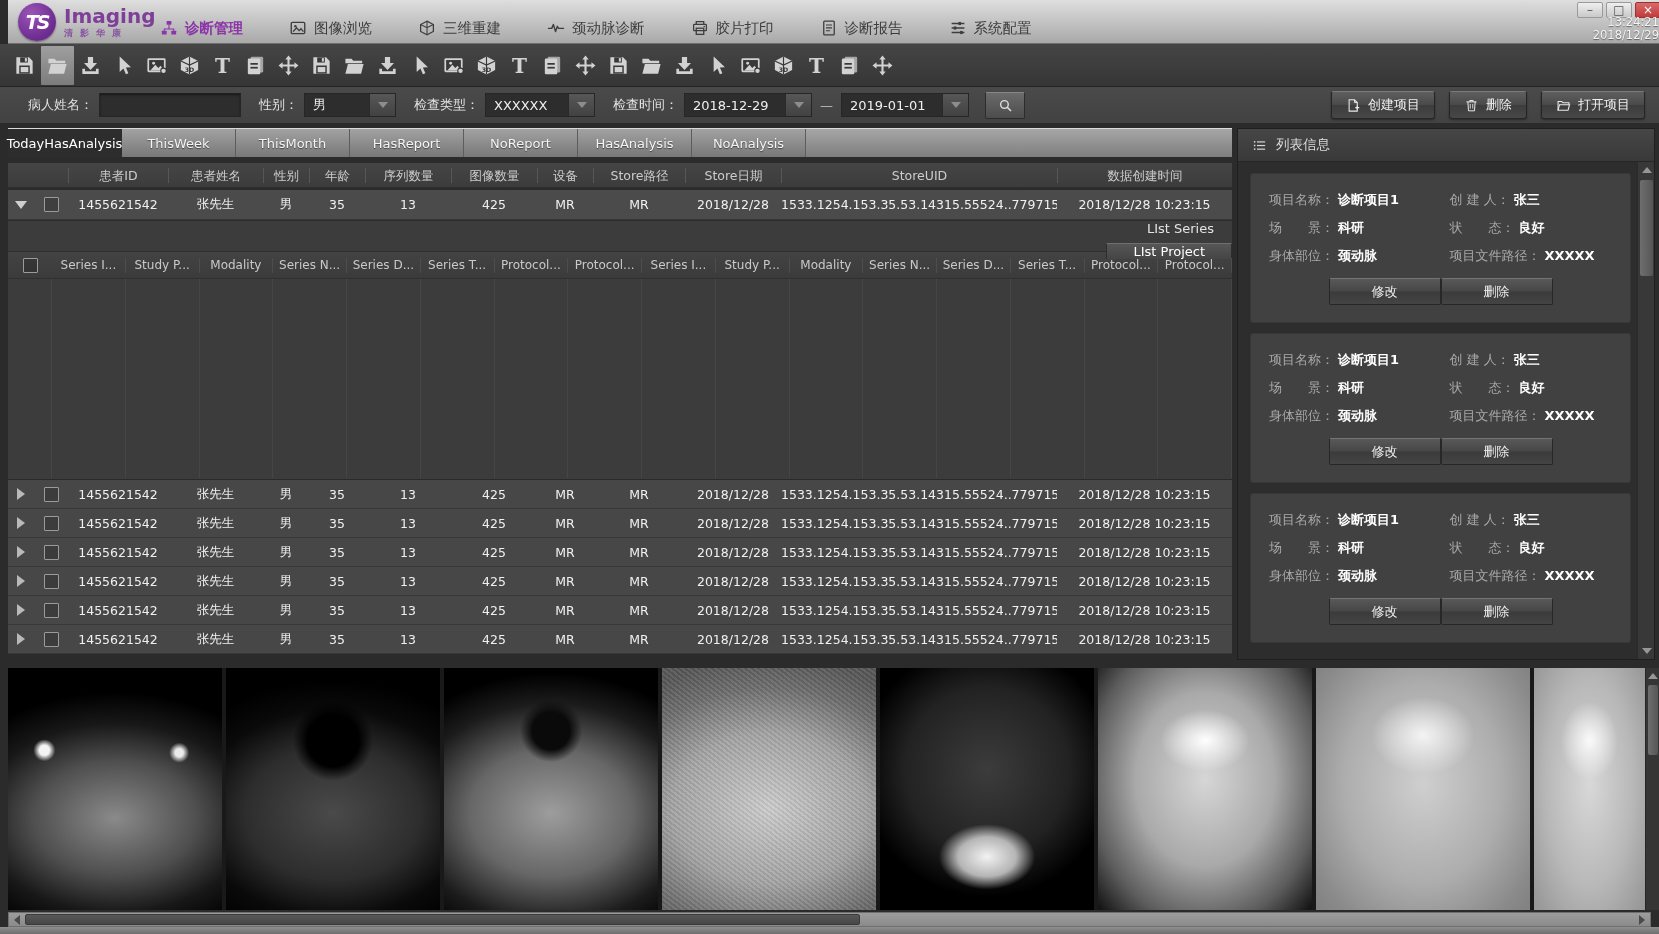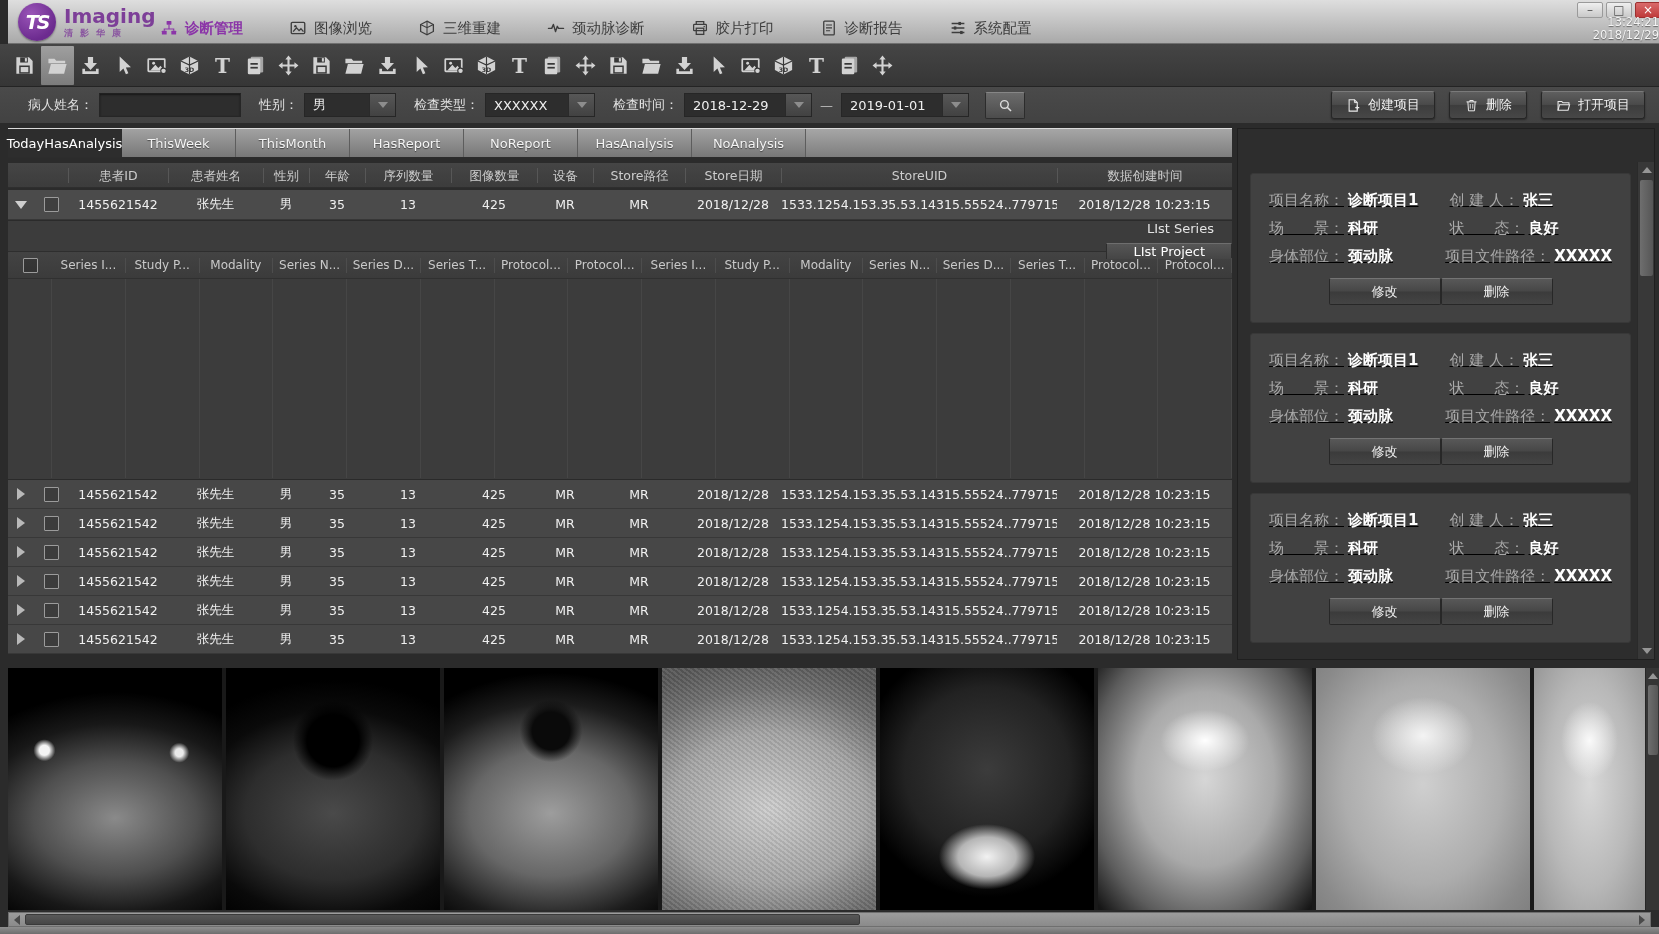--- a/index.html
+++ b/index.html
@@ -165,21 +165,21 @@
     height:33px; background:linear-gradient(#464646,#393939); border-bottom:1px solid #262626;
     display:flex; align-items:center; padding-left:14px; gap:9px;
     color:#dedede; font-size:13.5px;
   }
   #rpanel-header svg { width:15px; height:15px; }
   #rpanel-body { position:absolute; left:0; top:33px; right:17px; bottom:0; padding:11px 6px 0 12px; display:flex; flex-direction:column; gap:10px; }
   .card {
     background:#414141; border:1px solid #383838; border-radius:3px;
     padding:12px 18px 12px 18px; height:150px;
   }
-  .card-row { display:flex; line-height:28px; font-size:15px;text-decoration:underline; }
+  .card-row { display:flex; line-height:28px; font-size:13px; }
   .card-col { flex:1; white-space:nowrap; }
   .card-label { color:#a9a9a9; }
   .card-val { color:#fff; font-weight:bold; margin-left:4px; }
   .card-btns { display:flex; justify-content:center; margin-top:8px; }
   .card-btn {
     width:112px; height:27px; display:flex; align-items:center; justify-content:center;
     color:#efefef; font-size:13px; cursor:pointer; border-radius:2px;
     background:linear-gradient(#585858 0%,#474747 48%,#3b3b3b 52%,#444 100%);
     border:1px solid #272727; border-top-color:#747474;
   }
@@ -815,20 +815,31 @@
         <div class="cell">MR</div>
         <div class="cell">MR</div>
         <div class="cell">2018/12/28</div>
         <div class="cell">1533.1254.153.35.53.14315.55524..779715...52..</div>
         <div class="cell">2018/12/28  10:23:15</div>
       </div>
     </div>
   </div>
 
 <div id="rpanel">
+  <div id="rpanel-header">
+    <svg viewBox="0 0 24 24">
+        <rect x="3" y="5" width="2.4" height="2.4" fill="#d8d8d8"></rect>
+        <rect x="3" y="10.8" width="2.4" height="2.4" fill="#d8d8d8"></rect>
+        <rect x="3" y="16.6" width="2.4" height="2.4" fill="#d8d8d8"></rect>
+        <rect x="8" y="5.3" width="13" height="1.9" fill="#d8d8d8"></rect>
+        <rect x="8" y="11.1" width="13" height="1.9" fill="#d8d8d8"></rect>
+        <rect x="8" y="16.9" width="13" height="1.9" fill="#d8d8d8"></rect>
+      </svg>
+    <span>列表信息</span>
+  </div>
   <div id="rpanel-body">
 
       <div class="card">
         <div class="card-row">
           <div class="card-col"><span class="card-label">项目名称：</span><span class="card-val">诊断项目1</span></div>
           <div class="card-col" style="flex:0.9"><span class="card-label">创 建 人：</span><span class="card-val">张三</span></div>
         </div>
         <div class="card-row">
           <div class="card-col"><span class="card-label">场　　景：</span><span class="card-val">科研</span></div>
           <div class="card-col" style="flex:0.9"><span class="card-label">状　　态：</span><span class="card-val">良好</span></div>

